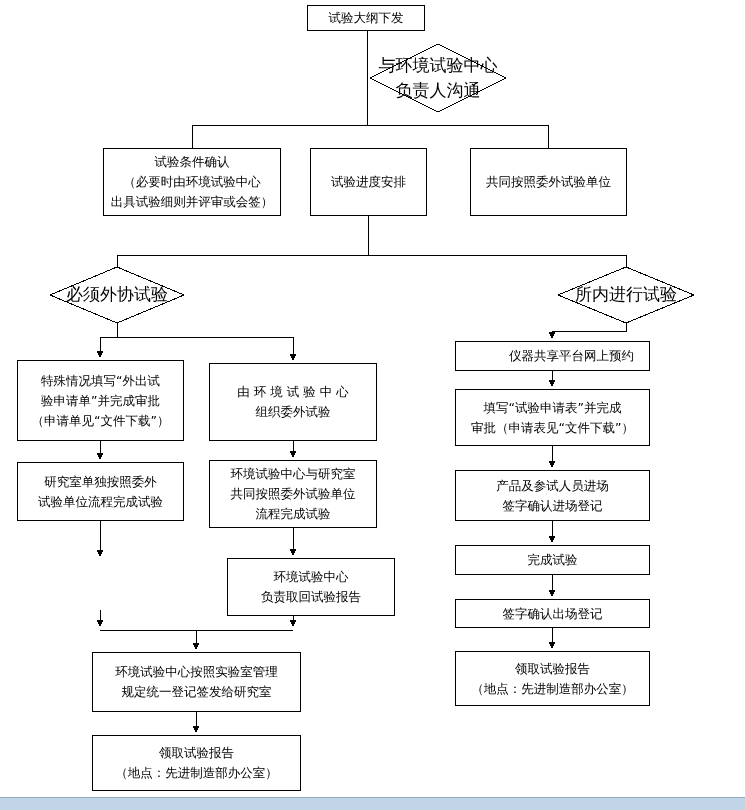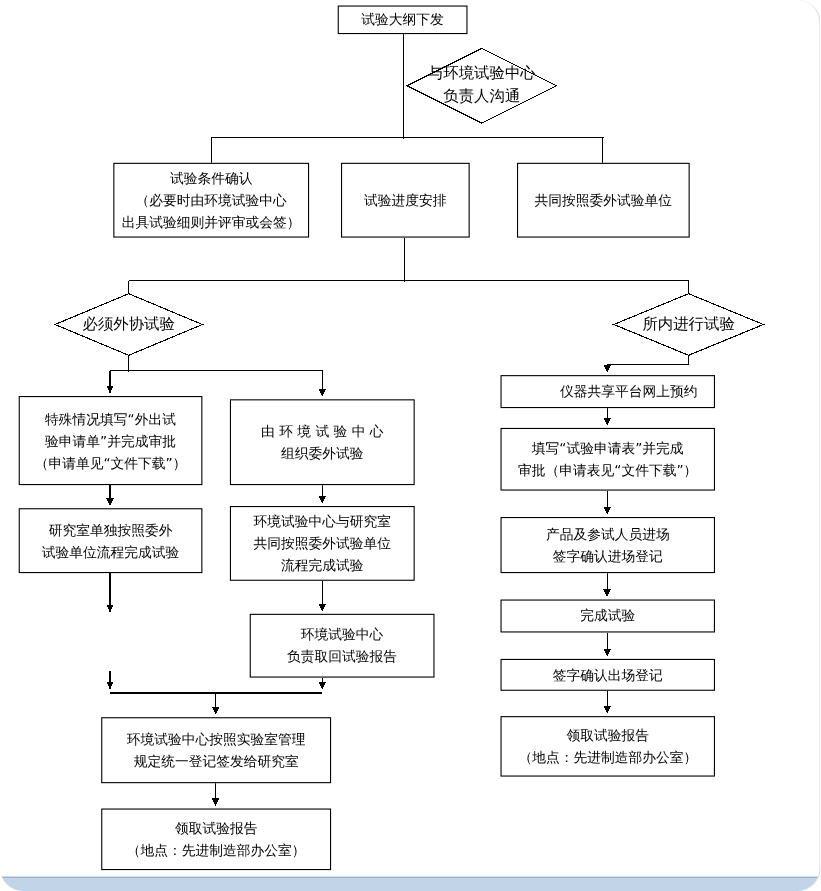--- a/index.html
+++ b/index.html
@@ -1,32 +1,32 @@
 <!DOCTYPE html>
 <html><head>
 <meta charset="utf-8">
 <style>
   * { margin:0; padding:0; box-sizing:border-box; }
   html,body { background:#ffffff; }
   body { font-family:"DejaVu Sans","Liberation Sans",sans-serif; color:#000; }
   .canvas {
     position:relative; width:746px; height:810px; background:#fff;
-    overflow:hidden; border-right:1px solid #d9d9d9;border-radius:21px;
+    overflow:hidden; border-right:1px solid #d9d9d9;
   }
   .connectors { position:absolute; left:0; top:0; z-index:1; shape-rendering:crispEdges; }
   .node {
     position:absolute; z-index:2;
     display:flex; align-items:center; justify-content:center;
     text-align:center; background:#fff; border:1px solid #000;
     font-size:12.5px; line-height:1.6; white-space:pre-line; padding:1px 2px;
   }
   .dtext {
     position:absolute; z-index:2;
     display:flex; align-items:center; justify-content:center;
-    text-align:center; font-size:14px; line-height:1.5; white-space:pre-line;
+    text-align:center; font-size:17px; line-height:1.5; white-space:pre-line;
   }
   .bottom-bar {
     position:absolute; left:0; top:797px; width:746px; height:13px;
     background:#c2d4e8; border-top:1px solid #93aac4; z-index:3;
   }
 </style>
 </head>
 <body>
 
 <div class="canvas">

